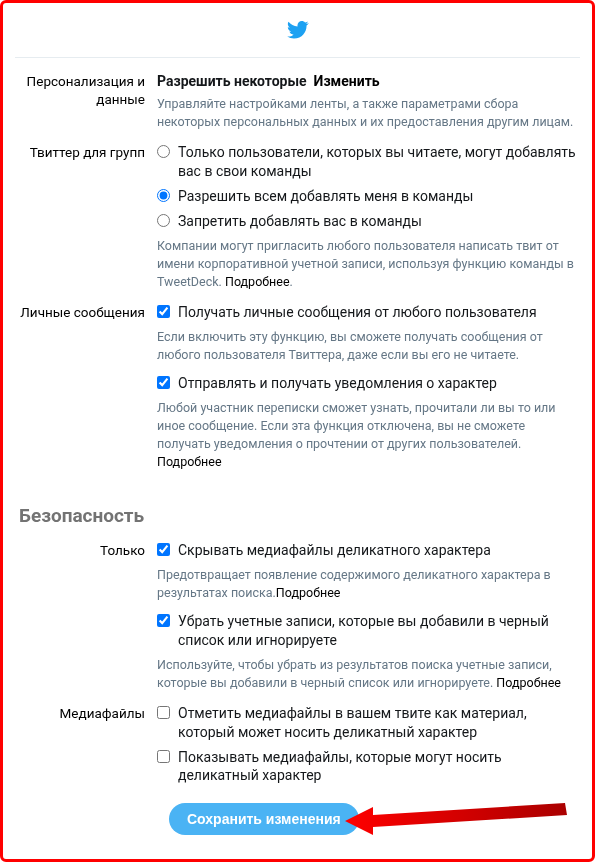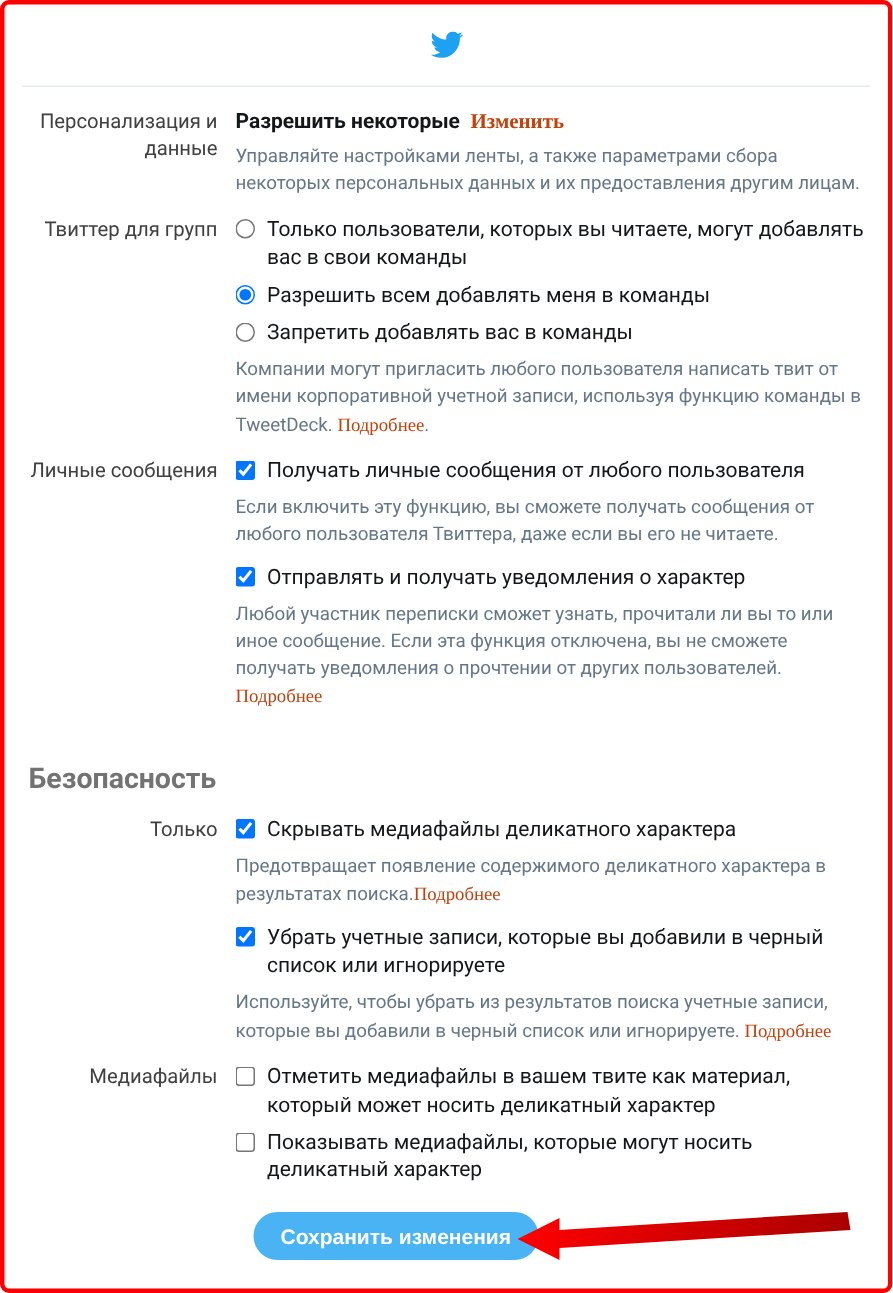--- a/index.html
+++ b/index.html
@@ -29,39 +29,38 @@
   .section {
     display: flex;
     margin-bottom: 12px;
   }
   .label-col {
     width: 142px;
     flex-shrink: 0;
     text-align: right;
     padding-right: 12px;
     font-size: 13.5px;
-    color: #404040;
+    color: #000000;
     font-weight: 400;
     line-height: 1.35;
   }
   .content-col {
     flex: 1;
     font-size: 13.5px;
     color: #14171a;
     line-height: 1.35;
   }
   .strong-line {
     font-weight: 700;
     font-size: 14px;
     margin-bottom: 4px;
   }
   .link {
-    color: #c2410c;
+    color: #000000;
     cursor: pointer;
-    font-family: Liberation Serif, serif;
   }
   .desc {
     color: #657786;
     font-size: 12.5px;
     line-height: 1.45;
     margin-bottom: 10px;
   }
   .desc:last-child { margin-bottom: 0; }
   .opt-row {
     display: flex;

